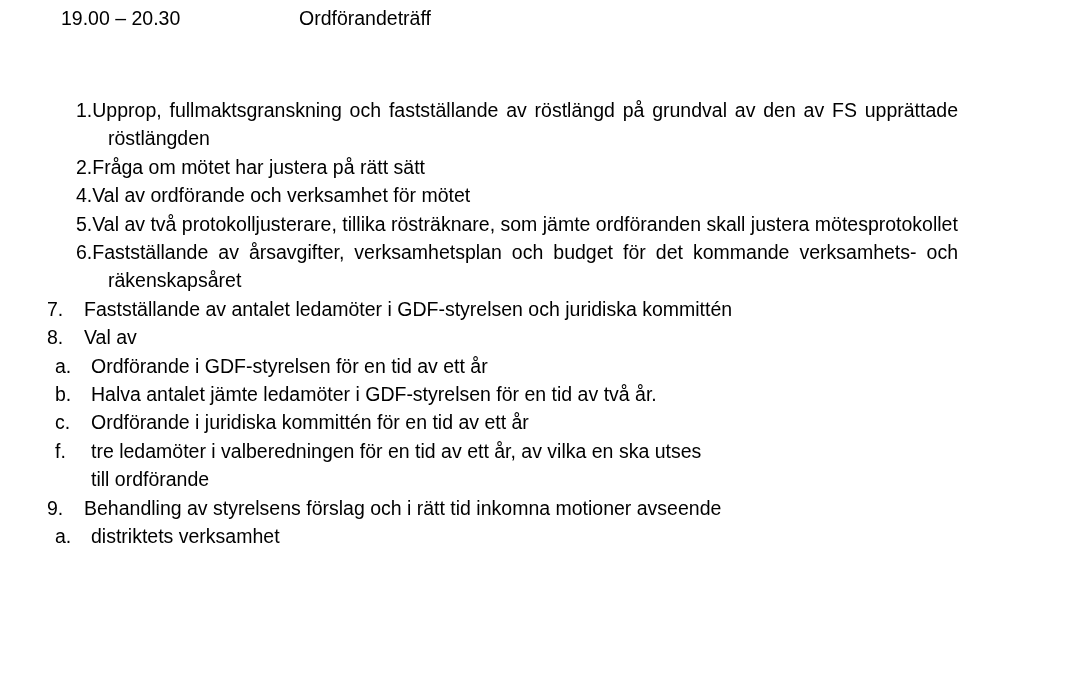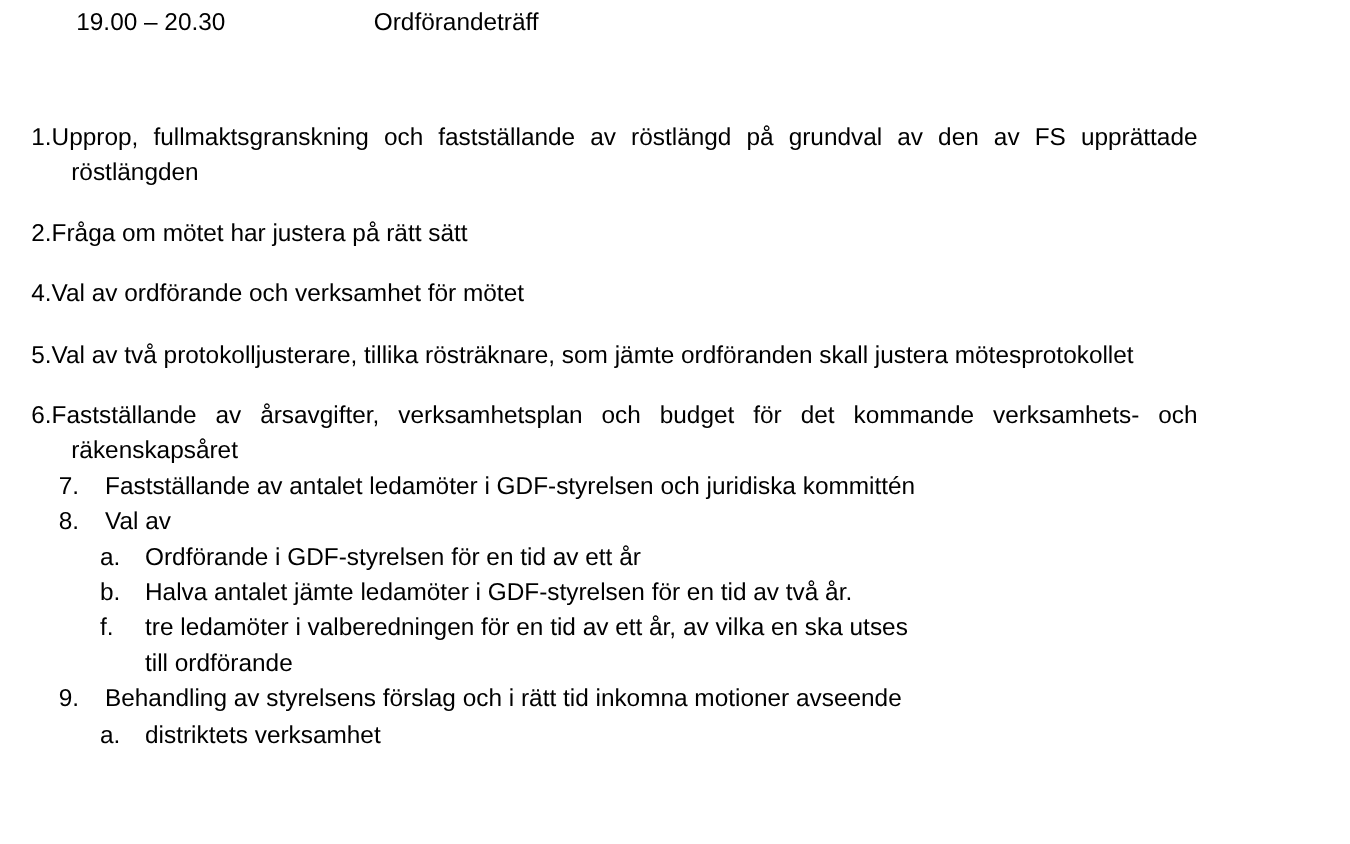--- a/index.html
+++ b/index.html
@@ -27,35 +27,34 @@
   .header .time {
     display: inline-block;
     width: 238px;
   }
   .agenda {
     margin-top: 64px;
     line-height: 28.4px;
   }
   .item { margin: 0; }
   .item.tight {
-    padding-left: 57px;
+    padding-left: 108px;
     text-indent: -32px;
-    margin-top: 20px;
   }
   .item.spaced {
     padding-left: 84px;
     text-indent: -37px;
   }
   .item.spaced .marker {
     display: inline-block;
     width: 37px;
     text-indent: 0;
   }
   .item.sub {
-    padding-left: 116px;
+    padding-left: 91px;
     text-indent: -36px;
   }
   .item.sub .marker {
     display: inline-block;
     width: 36px;
     text-indent: 0;
   }
   .item.sub .txt { white-space: pre-wrap; }
   .justify { text-align: justify; }
 </style>
@@ -69,18 +68,19 @@
   <div class="agenda" id="agenda">
       <div class="item tight justify"><span class="marker">1.</span><span class="txt">Upprop, fullmaktsgranskning och fastställande av röstlängd på grundval av den av FS upprättade röstlängden</span></div>
       <div class="item tight"><span class="marker">2.</span><span class="txt">Fråga om mötet har justera på rätt sätt</span></div>
       <div class="item tight"><span class="marker">4.</span><span class="txt">Val av ordförande och verksamhet för mötet</span></div>
       <div class="item tight justify"><span class="marker">5.</span><span class="txt">Val av två protokolljusterare, tillika rösträknare, som jämte ordföranden skall justera mötesprotokollet</span></div>
       <div class="item tight justify"><span class="marker">6.</span><span class="txt">Fastställande av årsavgifter, verksamhetsplan och budget för det kommande verksamhets- och räkenskapsåret</span></div>
       <div class="item spaced"><span class="marker">7.</span><span class="txt">Fastställande av antalet ledamöter i GDF-styrelsen och juridiska kommittén</span></div>
       <div class="item spaced"><span class="marker">8.</span><span class="txt">Val av</span></div>
       <div class="item sub"><span class="marker">a.</span><span class="txt">Ordförande i GDF-styrelsen för en tid av ett år</span></div>
       <div class="item sub"><span class="marker">b.</span><span class="txt">Halva antalet jämte ledamöter i GDF-styrelsen för en tid av två år.</span></div>
+      <div class="item sub"><span class="marker">c.</span><span class="txt">Ordförande i juridiska kommittén för en tid av ett år</span></div>
       <div class="item sub"><span class="marker">f.</span><span class="txt">tre ledamöter i valberedningen för en tid av ett år, av vilka en ska utses
 till ordförande</span></div>
       <div class="item spaced"><span class="marker">9.</span><span class="txt">Behandling av styrelsens förslag och i rätt tid inkomna motioner avseende</span></div>
       <div class="item sub"><span class="marker">a.</span><span class="txt">distriktets verksamhet</span></div>
     </div>
 </div>
 
 </body></html>

